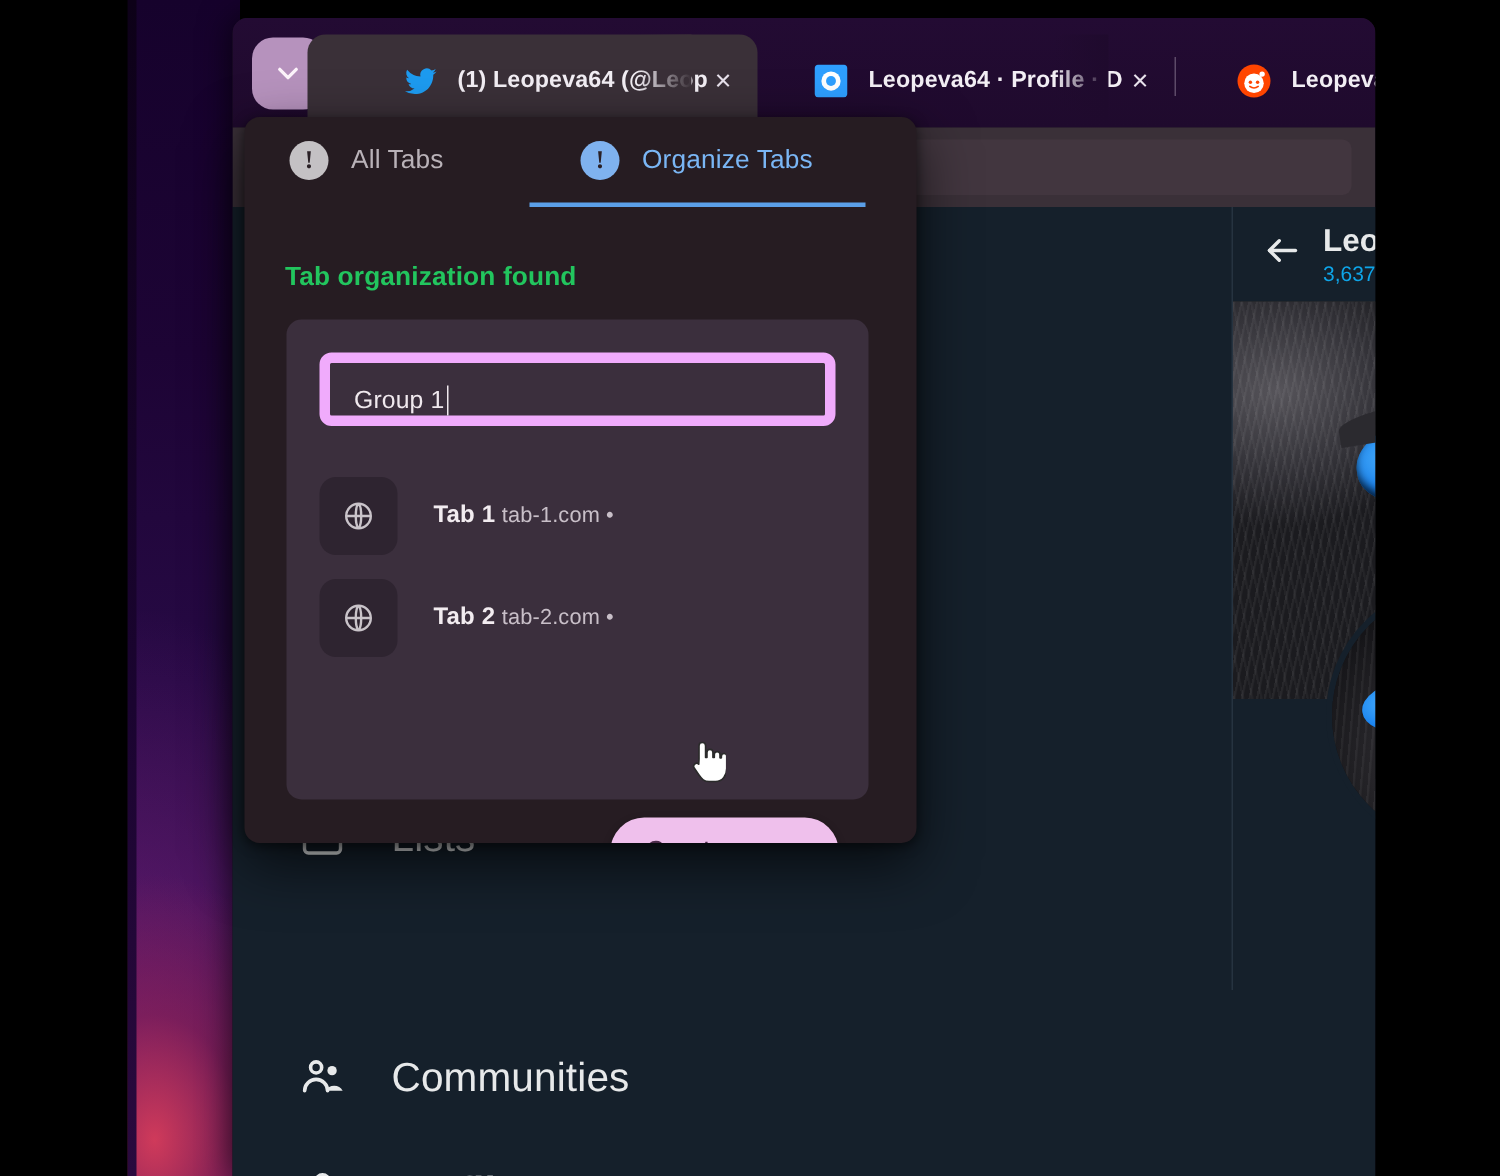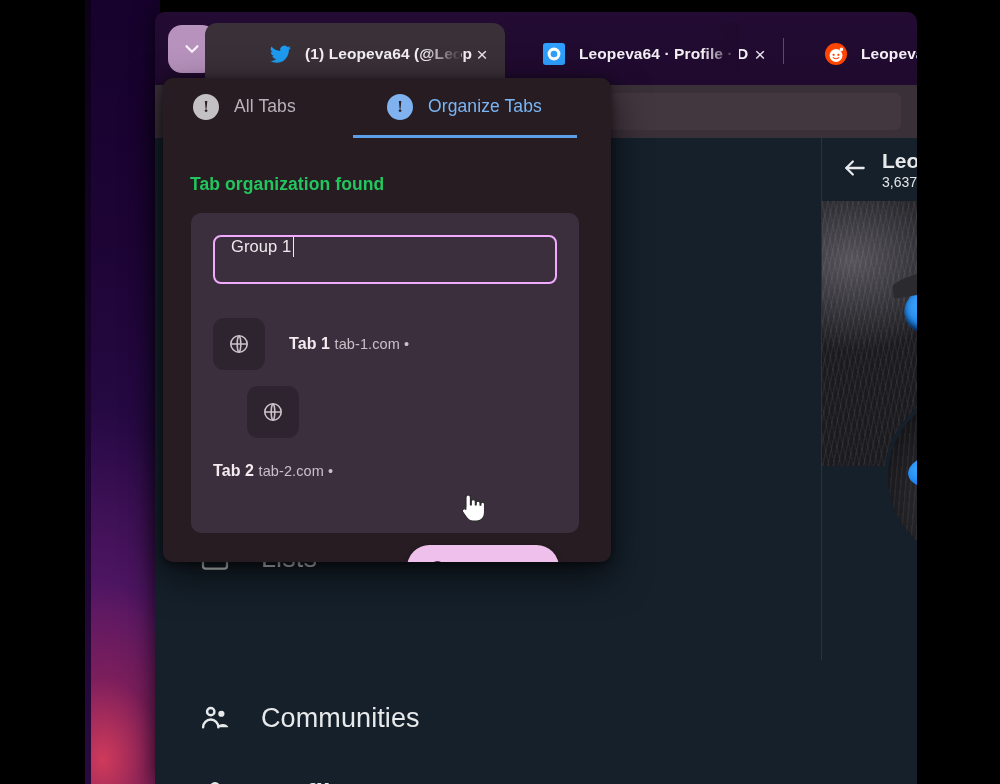--- a/index.html
+++ b/index.html
@@ -98,21 +98,21 @@
 
   
   #rightcol{
     position:absolute;left:666px;top:0;width:132px;height:522px;background:#15202b;
     border-left:1px solid #263340;overflow:hidden;
   }
   #profhdr{position:absolute;left:0;top:0;width:132px;height:63px;display:flex;align-items:center;}
   #backbtn{width:42px;height:42px;margin-left:12px;display:flex;align-items:center;justify-content:center;}
   #profhdr-txt{margin-left:6px;}
   #profhdr-name{color:#e7e9ea;font-size:21px;font-weight:700;white-space:nowrap;}
-  #profhdr-sub{color:#e5e5e5;font-size:14px;white-space:nowrap;margin-top:1px;}
+  #profhdr-sub{color:#0ea5e9;font-size:14px;white-space:nowrap;margin-top:1px;}
   #banner{
     position:absolute;left:0;top:63px;width:132px;height:265px;overflow:hidden;
     background:#1c1c1c;
   }
   #banner .fur{
     position:absolute;inset:0;
     background:
       repeating-linear-gradient(102deg, rgba(255,255,255,.055) 0px, rgba(255,255,255,.055) 1px, rgba(0,0,0,0) 2px, rgba(0,0,0,0) 5px),
       repeating-linear-gradient(78deg, rgba(255,255,255,.04) 0px, rgba(255,255,255,.04) 1px, rgba(0,0,0,0) 2px, rgba(0,0,0,0) 6px),
       radial-gradient(ellipse 120px 90px at 30px 60px,#56545a 0%,#35343a 55%,#1b1b1f 100%),
@@ -181,36 +181,36 @@
 
   #pop-title{
     position:absolute;left:27px;top:96px;color:#22c55e;font-size:17.5px;font-weight:700;letter-spacing:.1px;
   }
   #groupcard{
     position:absolute;left:28px;top:135px;width:388px;height:320px;
     background:#3b2f3d;border-radius:10px;
   }
   #groupname{
     position:absolute;left:22px;top:22px;width:344px;height:49px;
-    border:2px solid #f0abfc;border-radius:8px;box-sizing:border-box;
-    display:flex;align-items:flex-start;padding-left:16px;
+    border:7px solid #f0abfc;border-radius:8px;box-sizing:border-box;
+    display:flex;align-items:flex-end;padding-left:16px;
     background:transparent;
   }
   #groupname .gval{color:#f0e9ee;font-size:16.5px;letter-spacing:.1px;}
   #groupname .caret{width:1px;height:20px;background:#efe8ed;margin-left:2px;}
 
   .tabrow{position:absolute;left:22px;display:flex;align-items:center;gap:24px;}
   .tabrow .ticon{
     width:52px;height:52px;flex:0 0 52px;border-radius:11px;background:#2e2430;
     display:flex;align-items:center;justify-content:center;
   }
   .tabrow .tmeta .tname{color:#f2ecf0;font-size:16px;font-weight:700;letter-spacing:.1px;}
   .tabrow .tmeta .turl{color:#c8bfc8;font-size:14.5px;margin-top:5px;letter-spacing:.1px;}
   #tabrow-1{top:105px;}
-  #tabrow-2{top:173px;flex-direction:column;}
+  #tabrow-2{top:173px;}
 
   #createbtn{
     position:absolute;left:216px;top:332px;width:152px;height:45px;border-radius:23px;
     background:#efc0ec;display:flex;align-items:center;justify-content:center;
     color:#4c2b4a;font-size:16.5px;font-weight:600;letter-spacing:.1px;
     box-shadow:0 2px 6px rgba(0,0,0,.3);
   }
   #cursor{position:absolute;left:458px;top:492px;width:26px;height:32px;pointer-events:none;}
 
   

